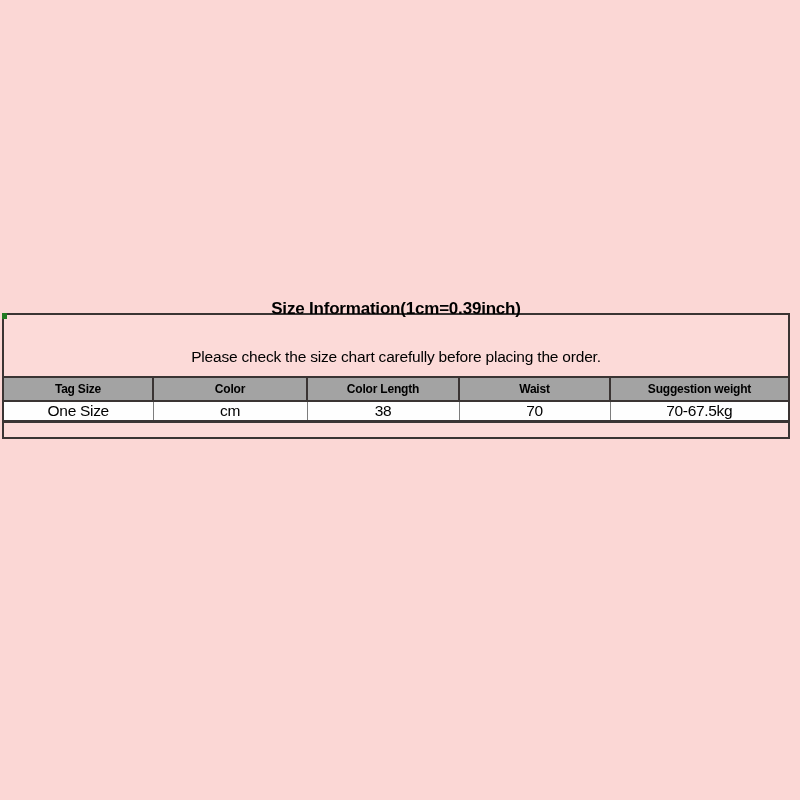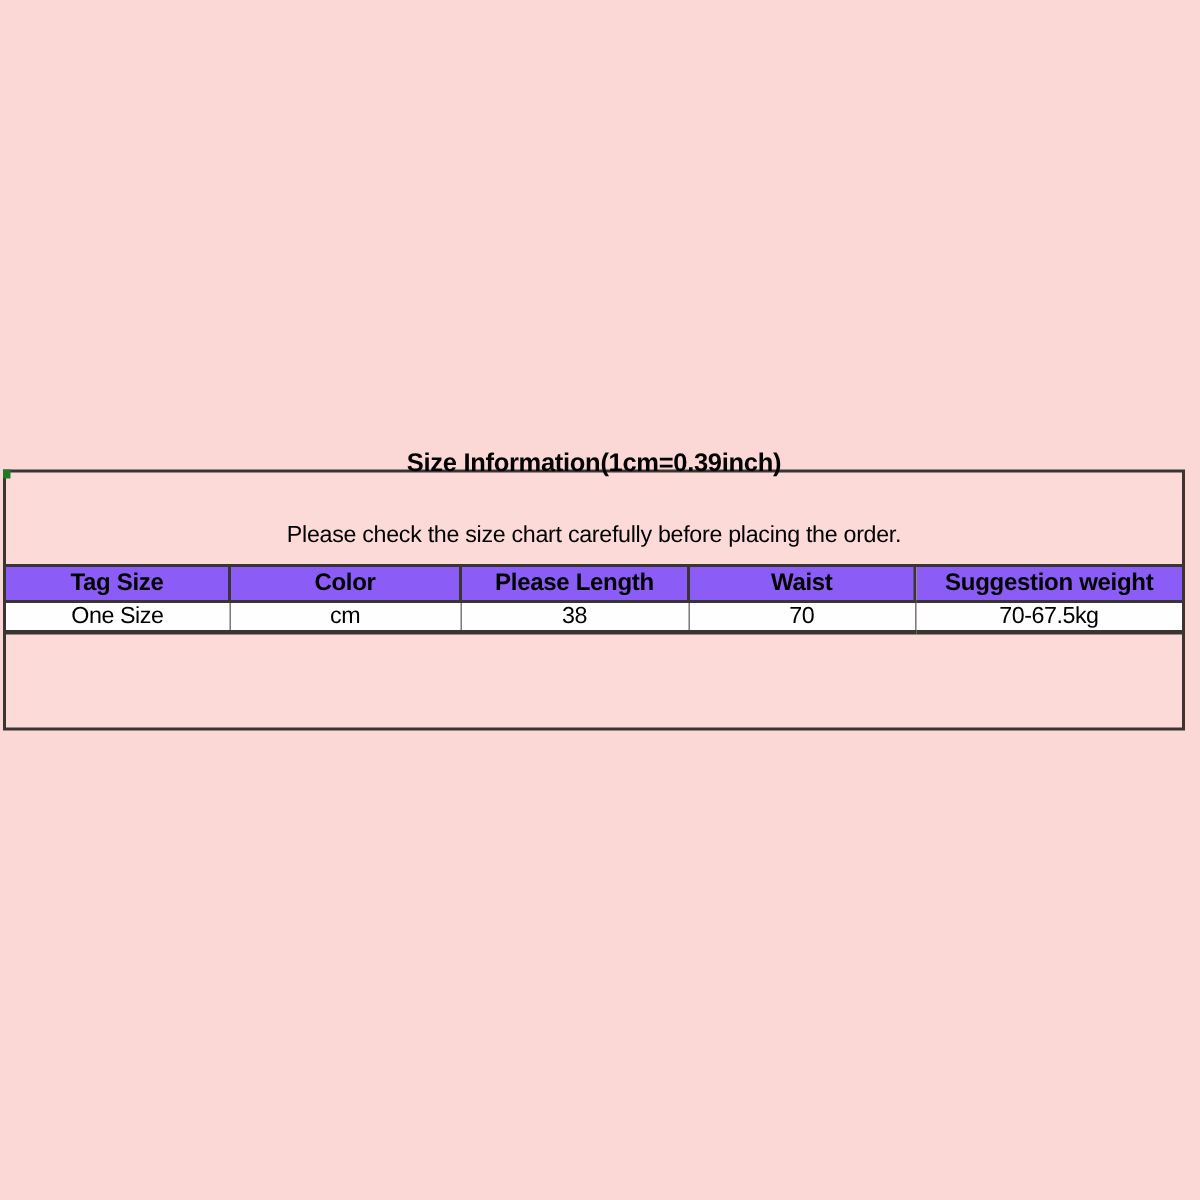--- a/index.html
+++ b/index.html
@@ -7,21 +7,21 @@
     width: 800px; height: 800px;
     font-family: "Liberation Sans", sans-serif;
     color: #000;
     overflow: hidden;
   }
   body { background: #fbd7d5; position: relative; }
 
   .size-chart {
     position: absolute;
     left: 2px; top: 313px;
-    width: 788px; height: 174px;
+    width: 788px; height: 126px;
     border: 2px solid #3a3433;
     background: #fcdad8;
     display: flex;
     flex-direction: column;
   }
 
   .corner-mark {
     position: absolute;
     left: -2px; top: -2px;
     width: 5px; height: 6px;
@@ -56,24 +56,24 @@
     table-layout: fixed;
   }
   table.grid th, table.grid td {
     text-align: center;
     vertical-align: middle;
     overflow: hidden;
     white-space: nowrap;
   }
   table.grid th {
     height: 23px;
-    font-size: 16px;
+    font-size: 12px;
     font-weight: bold;
     letter-spacing: -0.2px;
-    background: #8b5cf6;
+    background: #a3a3a3;
     border-right: 2px solid #3a3433;
     border-bottom: 2px solid #3a3433;
   }
   table.grid th:last-child { border-right: none; }
   table.grid td {
     height: 19px;
     font-size: 15.5px;
     letter-spacing: -0.3px;
     background: #fefefe;
     border-right: 1px solid #7d7d7d;
@@ -107,21 +107,21 @@
       <col style="width:149px">
       <col style="width:154px">
       <col style="width:152px">
       <col style="width:151px">
       <col style="width:178px">
     </colgroup>
     <thead>
       <tr>
         <th>Tag Size</th>
         <th>Color</th>
-        <th>Please Length</th>
+        <th>Color Length</th>
         <th>Waist</th>
         <th>Suggestion weight</th>
       </tr>
     </thead>
     <tbody>
       <tr>
         <td class="tag-size-value">One Size</td>
         <td>cm</td>
         <td>38</td>
         <td>70</td>

